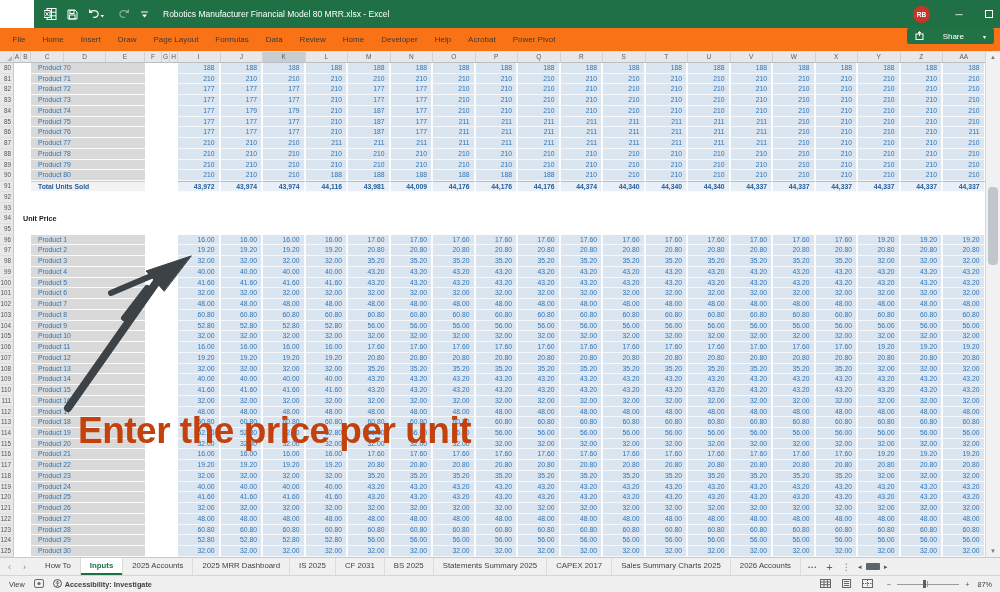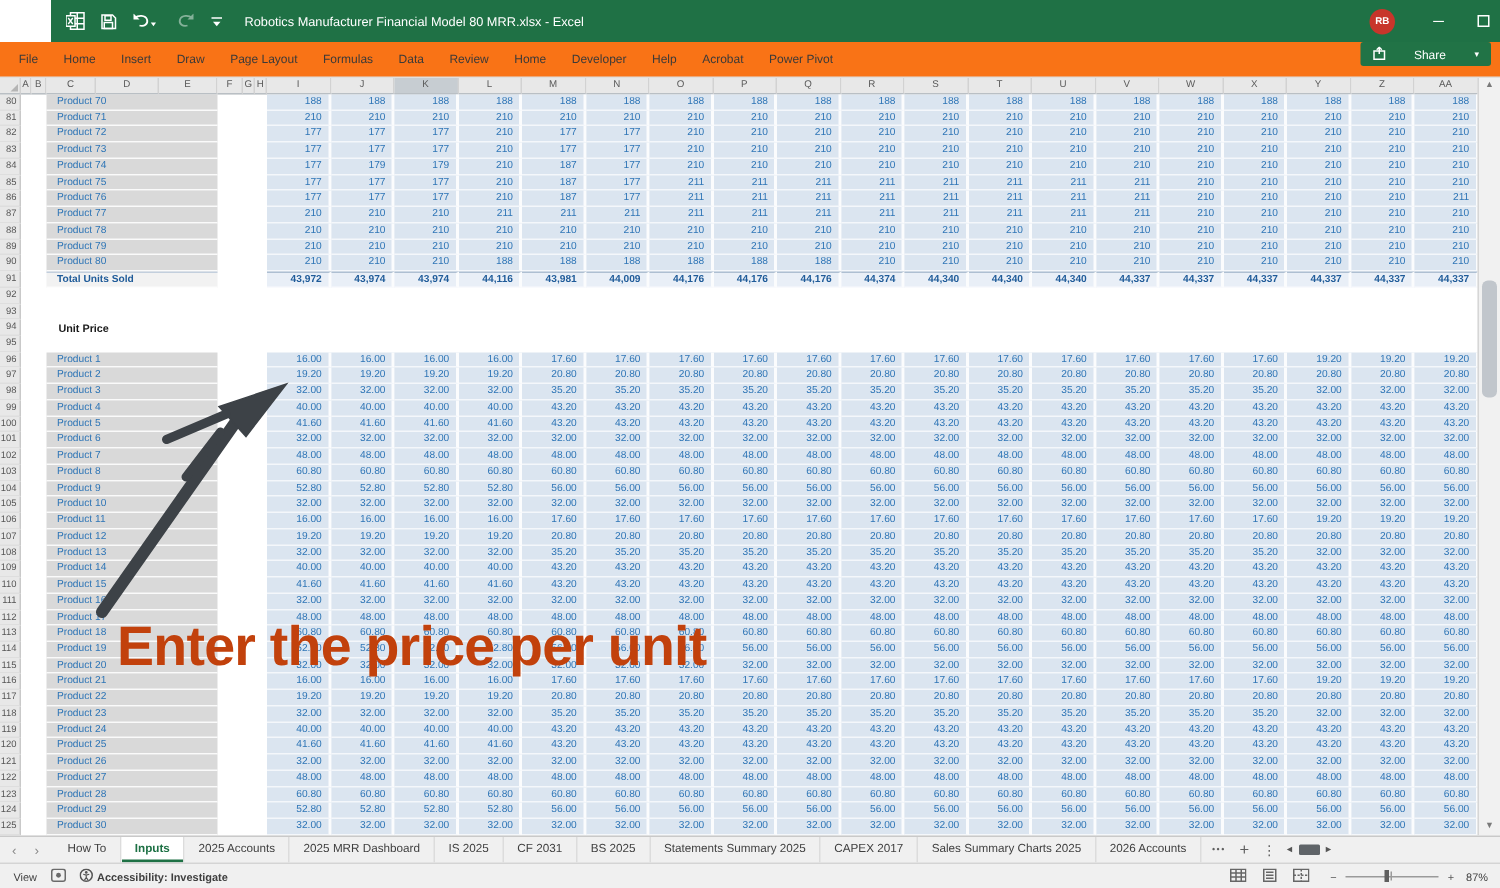--- a/index.html
+++ b/index.html
@@ -54,21 +54,21 @@
               color:#2e75b6; font-size:6.8px; padding-left:7px; line-height:10.7px; white-space:nowrap;
               overflow:hidden; }
   .namecell.totalname { background:#f2f2f2; color:#1f5b99; font-weight:bold;
               border-top:1px solid #c3cfdd; }
   .spacer { width:33px; flex:none; }
   .vcell { width:42.5px; flex:none; background:#dbe5f0; border-right:2px solid #fbfcfd;
            border-bottom:1px solid rgba(255,255,255,.7); color:#2e75b6; font-size:6.8px;
            text-align:right; padding-right:4px; line-height:10.7px; overflow:hidden; }
   .vcell.total { background:#e9effij7; background:#e9eff7; font-weight:bold; color:#1f5b99;
            border-top:1px solid #aebfd2; }
-  .sectionlabel { margin-left:25px; font-size:7.2px; font-weight:bold; color:#1a1a1a;
+  .sectionlabel { margin-left:9px; font-size:7.2px; font-weight:bold; color:#1a1a1a;
            line-height:11.5px; white-space:nowrap; }
 
   
   .vscroll { position:absolute; top:0; right:0; width:15px; height:505px; background:#f1f1f1;
              border-left:1px solid #d6d6d6; z-index:8; }
   .vsarrow { position:absolute; left:0; width:14px; height:11px; color:#7a7a7a; font-size:6px;
              text-align:center; line-height:11px; background:#f1f1f1; }
   .vsthumb { position:absolute; left:2px; width:10px; top:135px; height:78px; background:#c1c6cc;
              border-radius:4px; }
 

